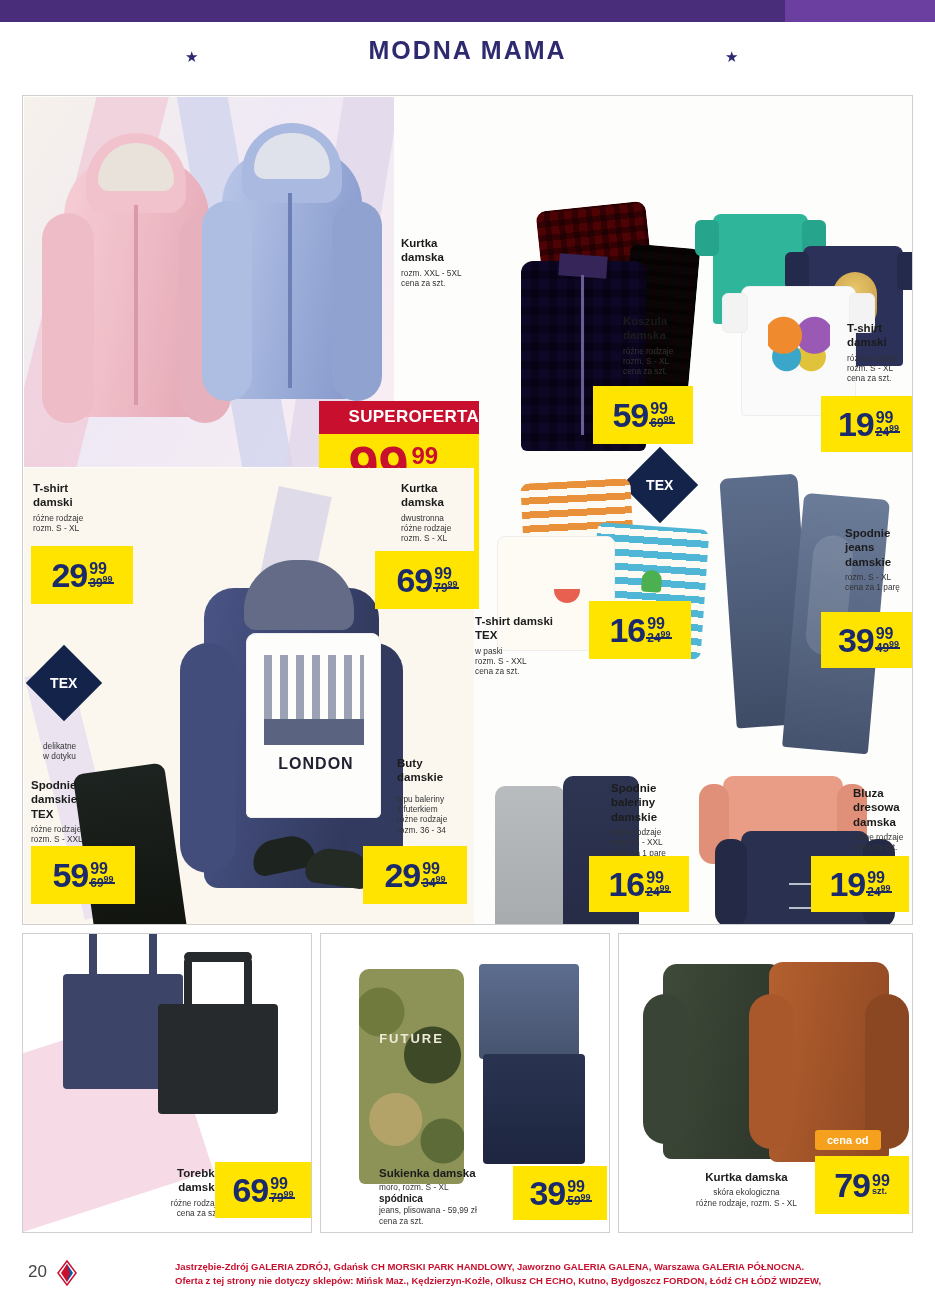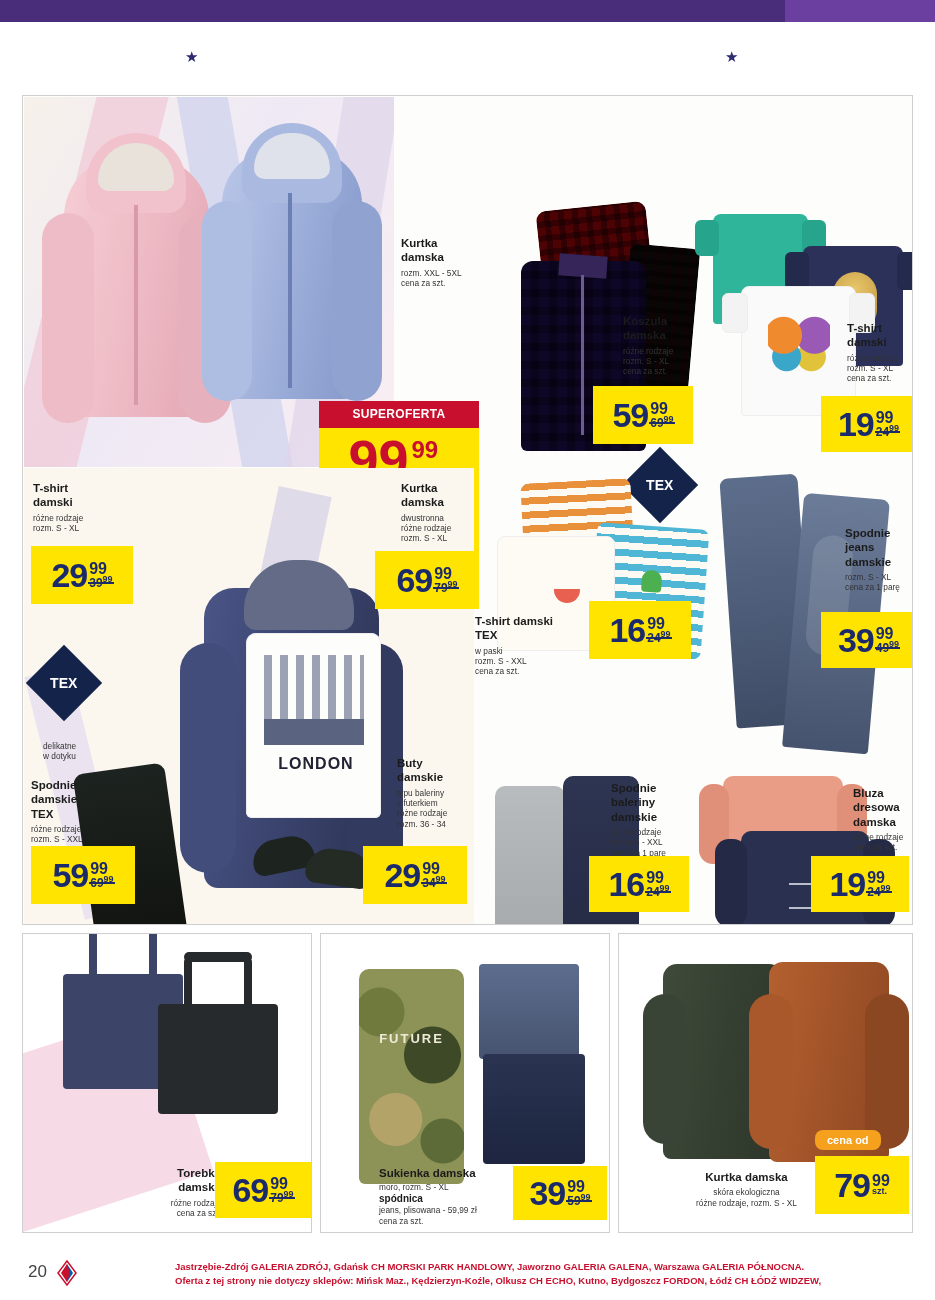--- a/index.html
+++ b/index.html
@@ -108,21 +108,21 @@
   }
   .price .old .ocents { font-size:9px; vertical-align:super; }
 
   
   .superoffer {
     position:absolute; left:296px; top:305px; width:160px; height:160px;
     background:#ffe400;
   }
   .superoffer .head {
     background:#c8102e; color:#fff; font-weight:bold;
-    font-size:12px; text-align:center; padding:6px 0 7px; letter-spacing:0.3px;
+    font-size:17px; text-align:right; padding:6px 0 7px; letter-spacing:0.3px;
   }
   .superoffer .body {
     display:flex; align-items:flex-start; justify-content:center; padding-top:10px;
   }
   .superoffer .int { font-size:54px; color:#c8102e; font-weight:bold; line-height:0.8; }
   .superoffer .rc { display:flex; flex-direction:column; margin-left:3px; }
   .superoffer .dec { font-size:24px; color:#c8102e; font-weight:bold; line-height:1; }
   .superoffer .old {
     font-size:16px; color:#c8102e; font-weight:bold; position:relative; margin-top:4px;
   }
@@ -436,35 +436,36 @@
   .lj-brown {
     position:absolute; left:150px; top:28px; width:120px; height:200px;
     background:linear-gradient(100deg,#b4602f,#8e4722);
     border-radius:14px 14px 8px 8px;
   }
   .lj-brown .armL { position:absolute; left:-20px;top:32px;width:44px;height:155px;background:#a9582b;border-radius:22px;}
   .lj-brown .armR { position:absolute; right:-20px;top:32px;width:44px;height:155px;background:#8b4722;border-radius:22px;}
 
   .cena-od {
     position:absolute; background:#f5a11d; color:#fff; font-weight:bold;
-    font-size:11px; padding:4px 12px; border-radius:8px;
+    font-size:11px; padding:4px 12px; border-radius:3px;
   }
   .szt { font-size:9px; color:#1b2a6b; font-weight:bold; }
 </style>
 </head>
 <body>
 
 <div class="page">
 
   <div class="topbar">
     <div class="accent"></div>
   </div>
 
   <div class="header">
     <div class="star left">★</div>
+    <div class="header-title">MODNA MAMA</div>
     <div class="star right">★</div>
   </div>
 
   <div class="main-frame">
 
     <div class="photo-jackets">
       <div class="ray r1"></div>
         <div class="ray r2"></div>
         <div class="ray r3"></div>
       <div class="coat-pink">
@@ -683,21 +684,21 @@
         <span class="rightcol">
           <span class="dec">99</span>
           <span class="old"><span>69</span><span class="ocents">99</span></span>
         </span>
       </div>
     </div>
 
     <div class="lbl" style="left:374px; top:660px; width:115px;">
       <span class="t">Buty</span>
       <span class="t">damskie</span>
-      <span class="s" style="margin-top:3px;">typu baleriny</span>
+      <span class="s" style="margin-top:9px;">typu baleriny</span>
       <span class="s">z futerkiem</span>
       <span class="s">różne rodzaje</span>
       <span class="s">rozm. 36 - 34</span>
     </div>
     <div class="tag" style="left:340px; top:750px; width:104px; height:58px;">
       <div class="price">
         <span class="int">29</span>
         <span class="rightcol">
           <span class="dec">99</span>
           <span class="old"><span>34</span><span class="ocents">99</span></span>

